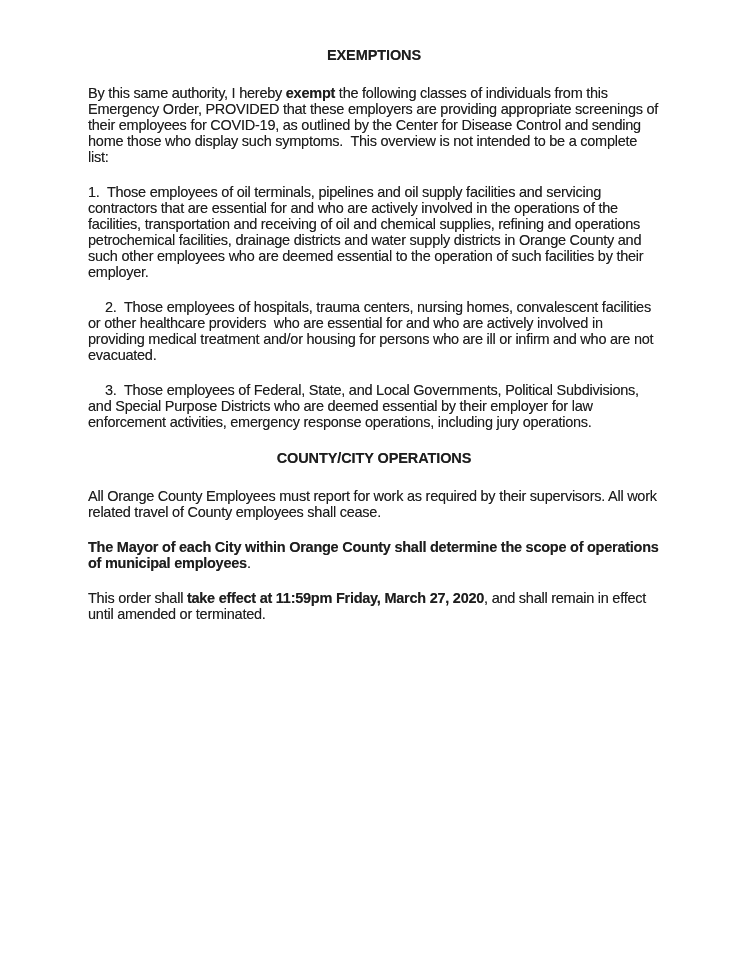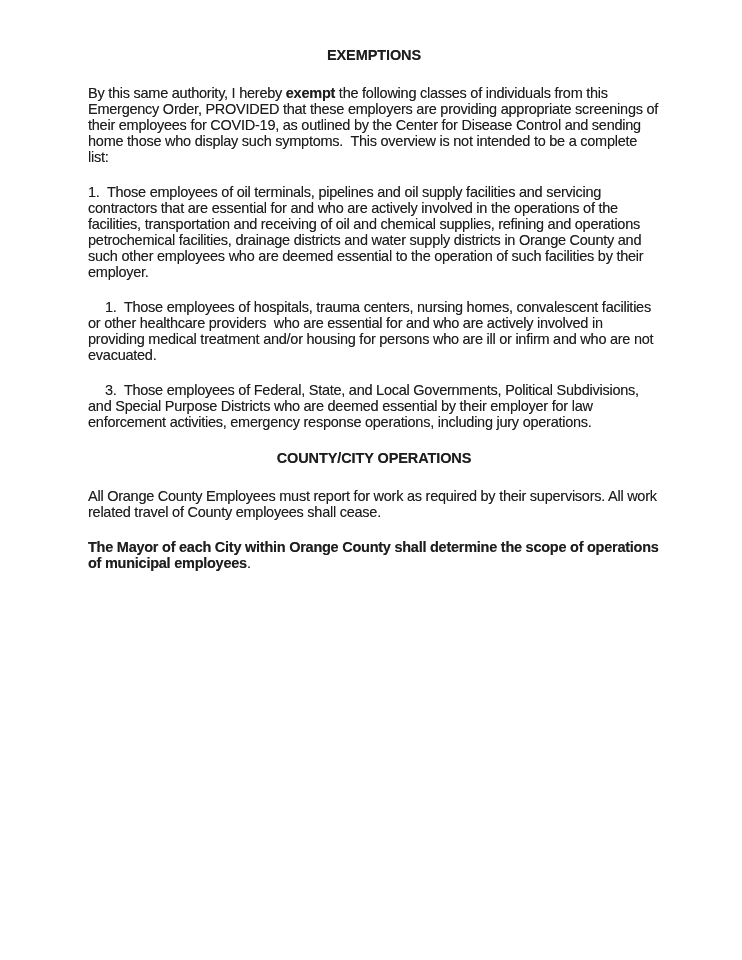--- a/index.html
+++ b/index.html
@@ -45,19 +45,20 @@
   }
 </style>
 </head>
 <body>
 
 <div class="page">
   <div class="doc-body">
       <h2 class="heading">EXEMPTIONS</h2>
       <p class="para"><span>By this same authority, I hereby </span><span class="b">exempt</span><span> the following classes of individuals from this Emergency Order, PROVIDED that these employers are providing appropriate screenings of their employees for COVID-19, as outlined by the Center for Disease Control and sending home those who display such symptoms.  This overview is not intended to be a complete list:</span></p>
       <p class="para"><span>1.  Those employees of oil terminals, pipelines and oil supply facilities and servicing contractors that are essential for and who are actively involved in the operations of the facilities, transportation and receiving of oil and chemical supplies, refining and operations petrochemical facilities, drainage districts and water supply districts in Orange County and such other employees who are deemed essential to the operation of such facilities by their employer.</span></p>
-      <p class="para indent"><span>1.  Those employees of hospitals, trauma centers, nursing homes, convalescent facilities or other healthcare providers  who are essential for and who are actively involved in providing medical treatment and/or housing for persons who are ill or infirm and who are not evacuated.</span></p>
+      <p class="para indent"><span>2.  Those employees of hospitals, trauma centers, nursing homes, convalescent facilities or other healthcare providers  who are essential for and who are actively involved in providing medical treatment and/or housing for persons who are ill or infirm and who are not evacuated.</span></p>
       <p class="para indent"><span>3.  Those employees of Federal, State, and Local Governments, Political Subdivisions, and Special Purpose Districts who are deemed essential by their employer for law enforcement activities, emergency response operations, including jury operations.</span></p>
       <h2 class="heading">COUNTY/CITY OPERATIONS</h2>
       <p class="para"><span>All Orange County Employees must report for work as required by their supervisors. All work related travel of County employees shall cease.</span></p>
       <p class="para"><span class="b">The Mayor of each City within Orange County shall determine the scope of operations of municipal employees</span><span>.</span></p>
+      <p class="para"><span>This order shall </span><span class="b">take effect at 11:59pm Friday, March 27, 2020</span><span>, and shall remain in effect until amended or terminated.</span></p>
     </div>
 </div>
 
 </body></html>

